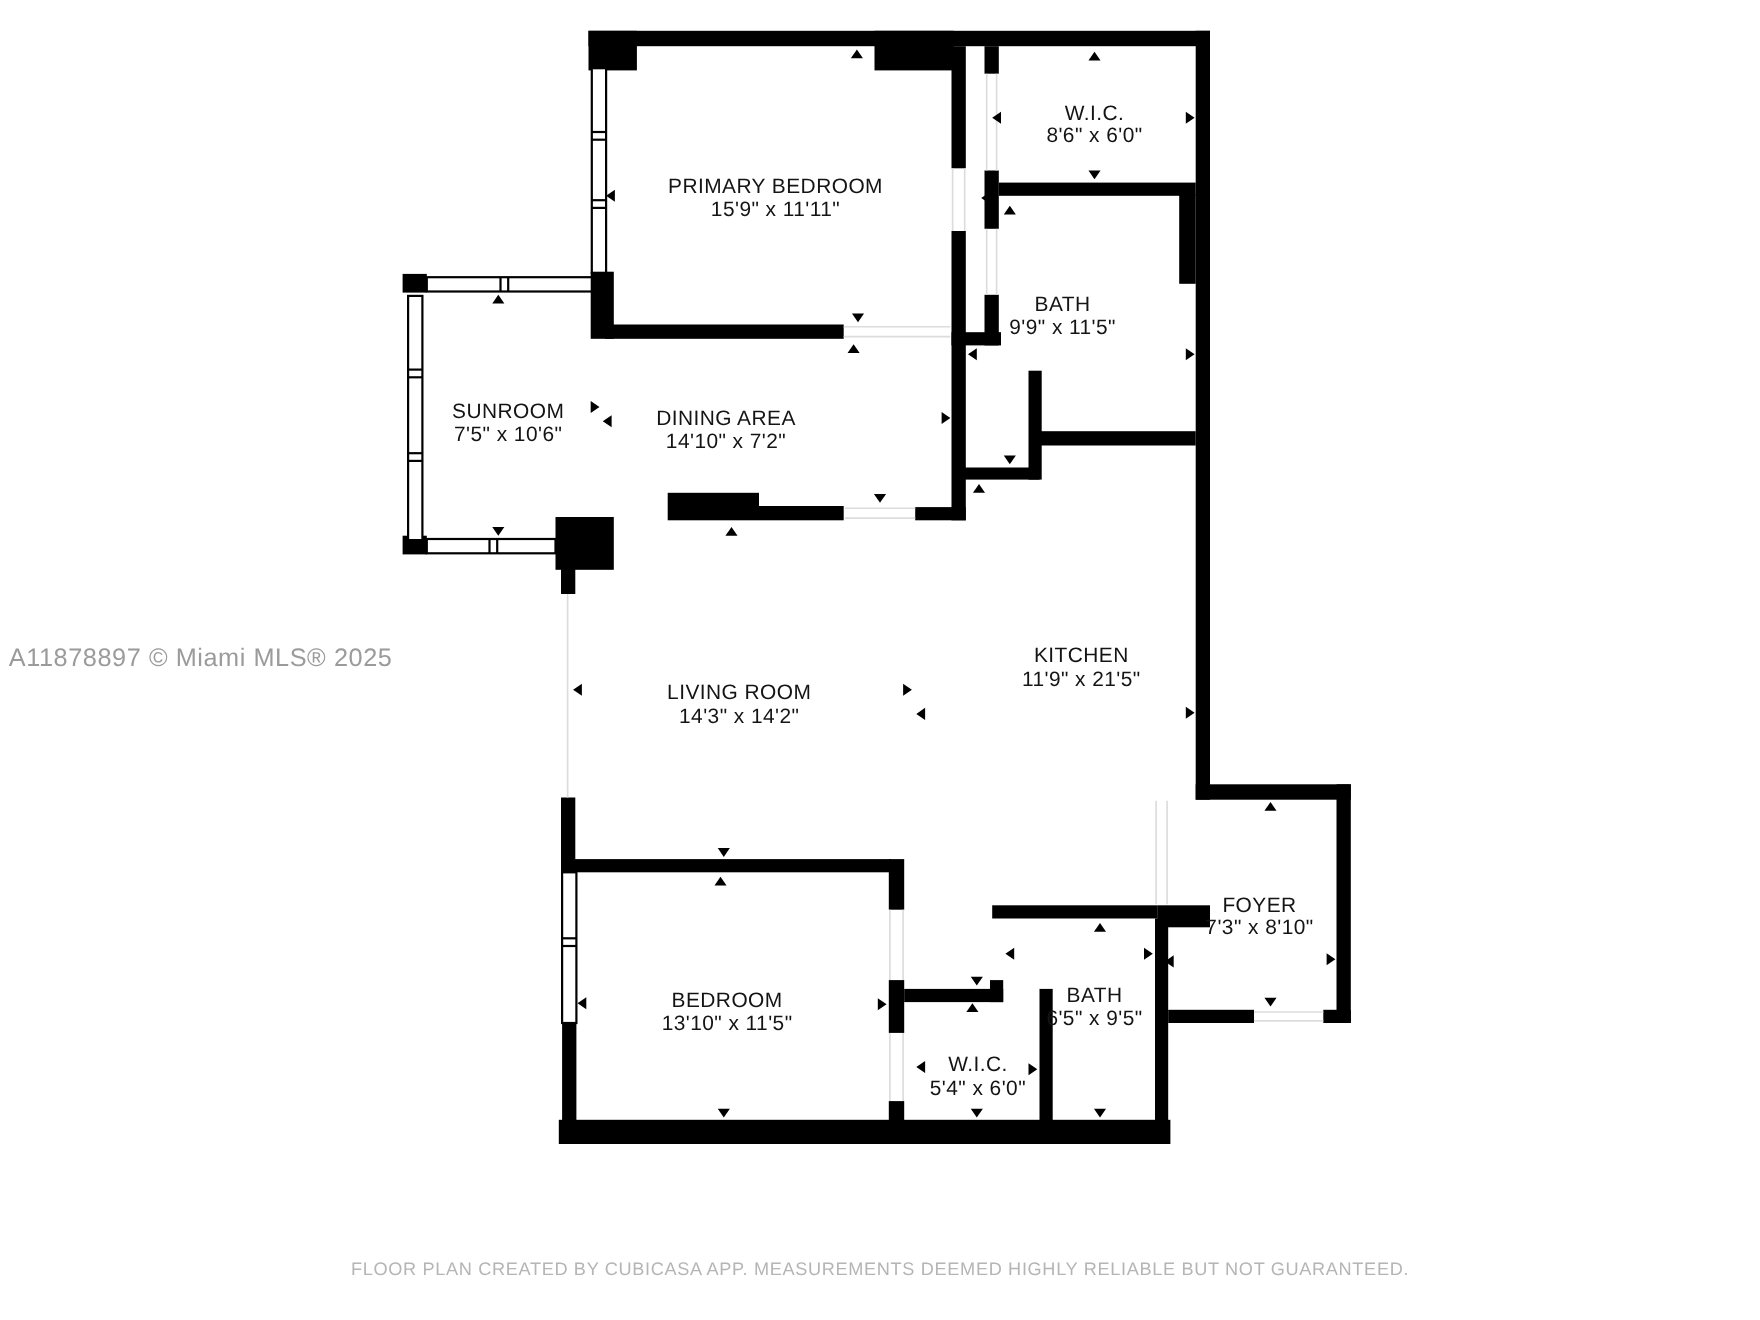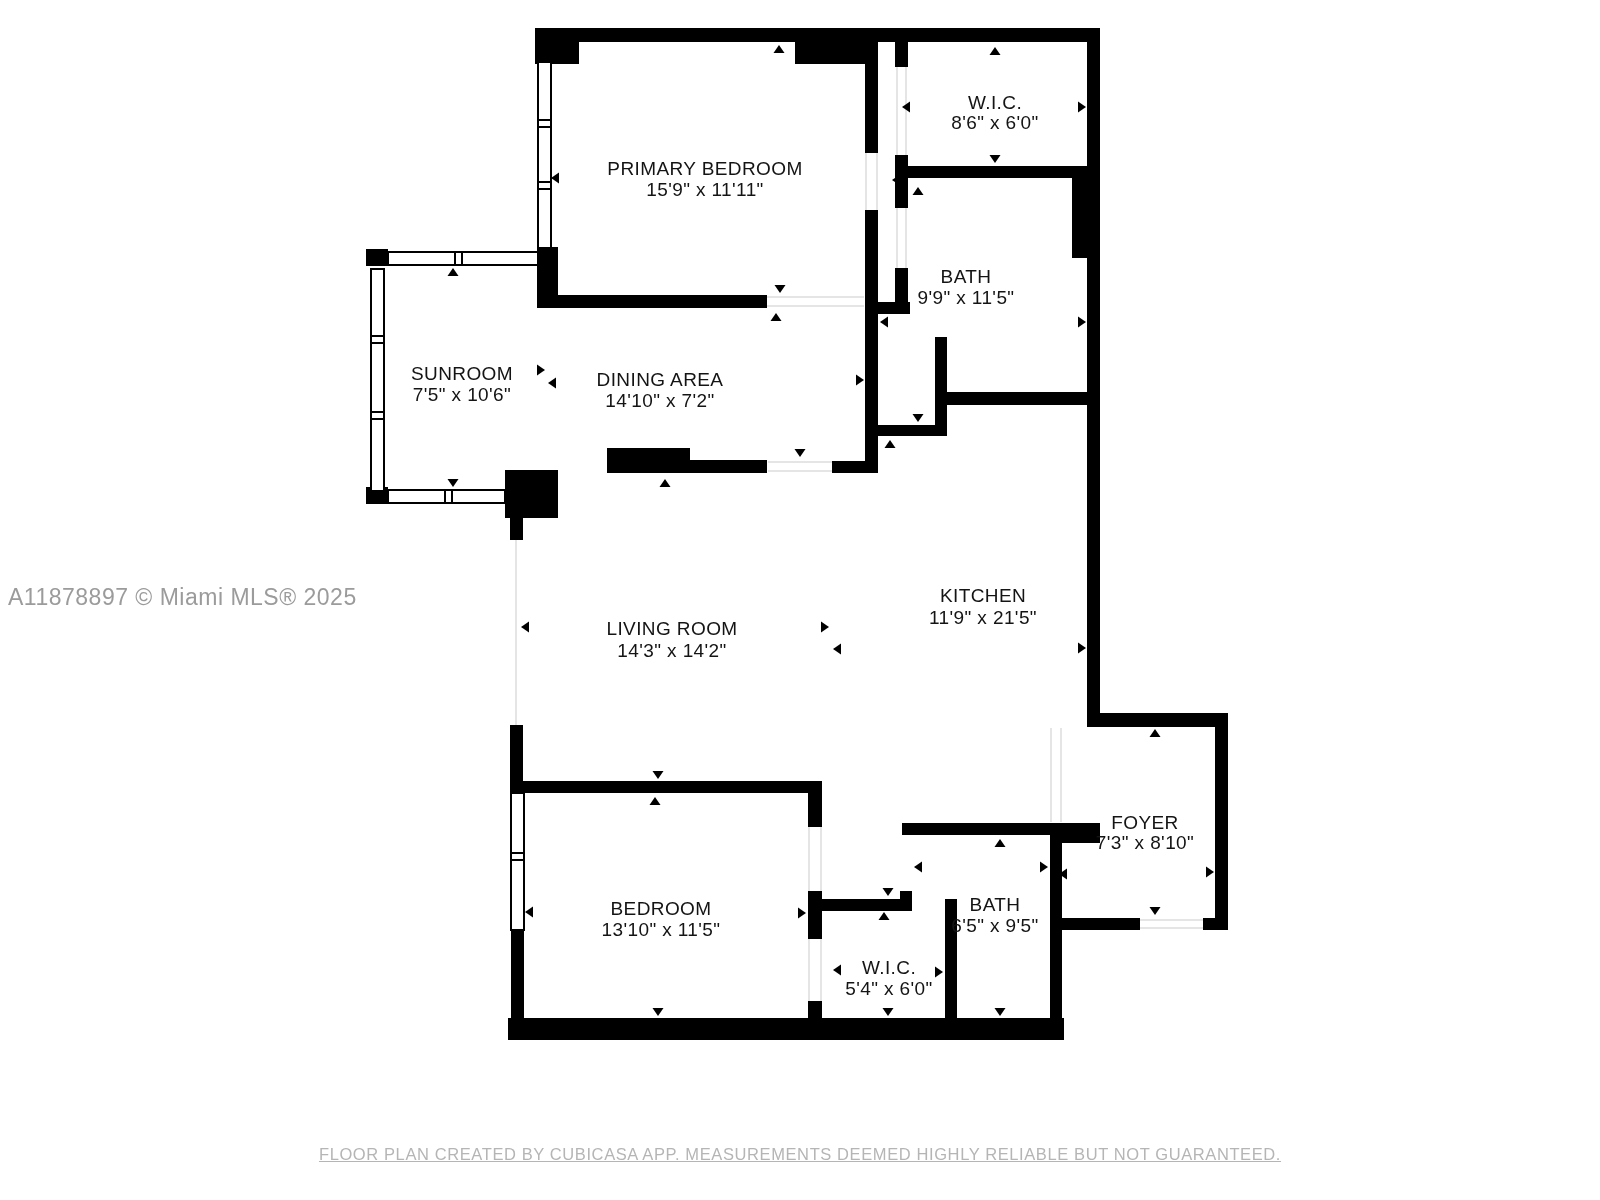--- a/index.html
+++ b/index.html
@@ -1,21 +1,21 @@
 <!DOCTYPE html>
 <html><head>
 <meta charset="utf-8">
 <style>
   html,body{margin:0;padding:0;background:#ffffff;}
   .stage{position:relative;width:1600px;height:1200px;background:#ffffff;overflow:hidden;
          font-family:"Liberation Sans", sans-serif;}
   .watermark{position:absolute;left:8px;top:584px;font-size:23px;color:#9b9b9b;
              letter-spacing:0.5px;white-space:nowrap;text-align:right;}
   .footer{position:absolute;left:0;top:1145px;width:1600px;text-align:center;
-          font-size:16.5px;color:#b5b5b5;letter-spacing:0.6px;white-space:nowrap;text-decoration:underline;}
+          font-size:16.5px;color:#b5b5b5;letter-spacing:0.6px;white-space:nowrap;}
   svg text.room-name, svg text.room-dims{
     font-family:"Liberation Sans", sans-serif;
     font-size:19px; fill:#141414; letter-spacing:0.4px;
   }
 </style>
 </head>
 <body>
 
 <div class="stage">
 

